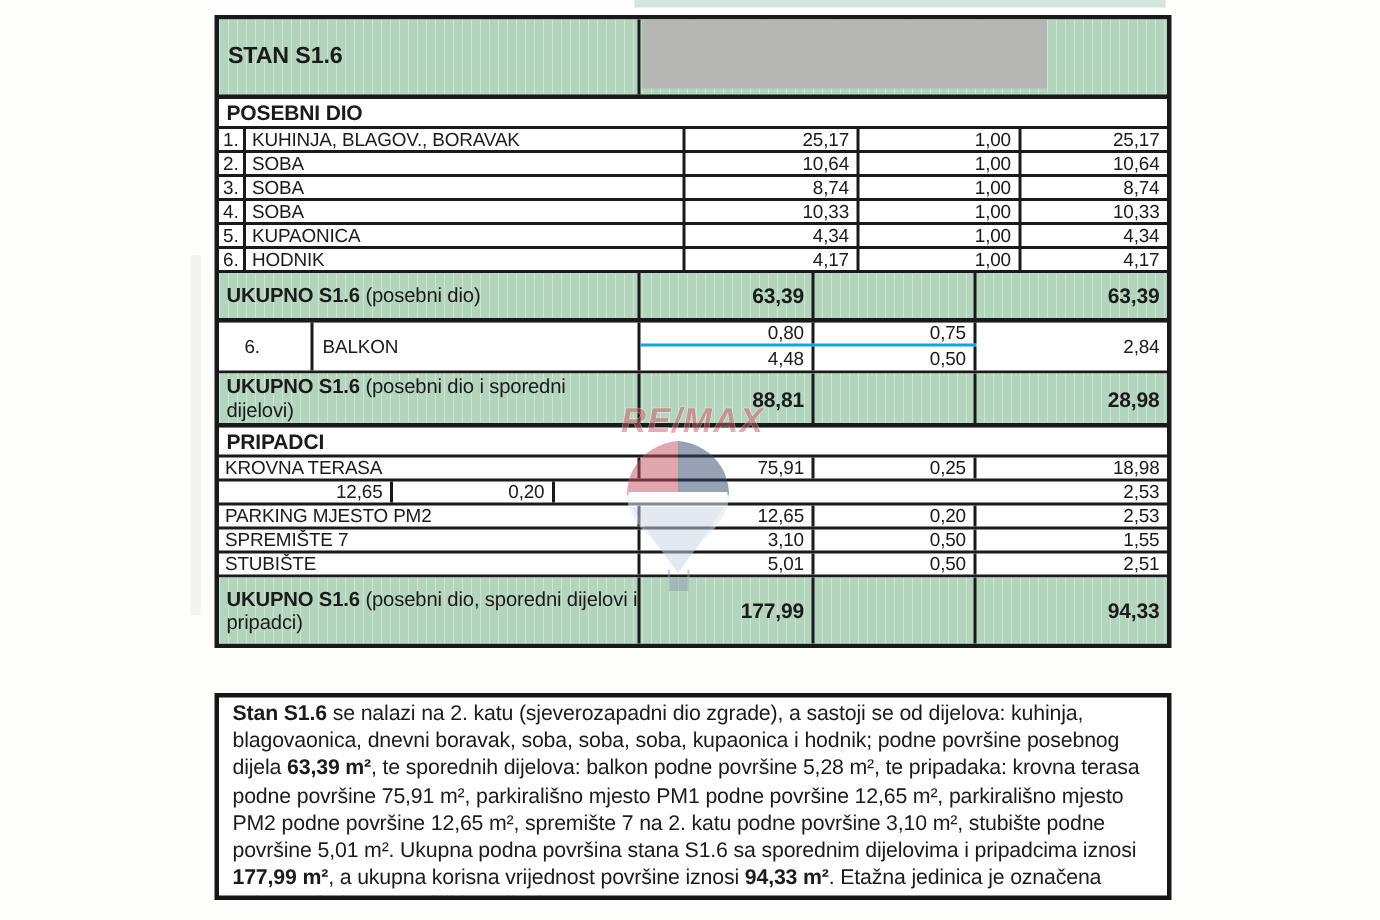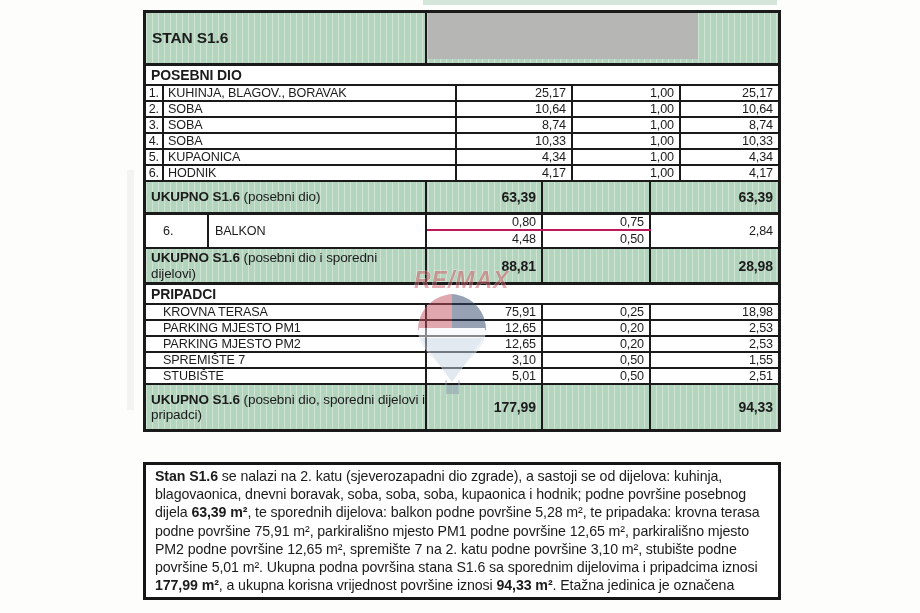--- a/index.html
+++ b/index.html
@@ -27,21 +27,21 @@
   }
   .row { display: flex; border-bottom: 2px solid #1a1a1a; position: relative; align-items: stretch; }
   .cell { display: flex; align-items: center; overflow: hidden; white-space: nowrap; }
   .br { border-right: 2px solid #1a1a1a; }
   .green {
     background-color: #b3d4bd;
     background-image: repeating-linear-gradient(90deg, rgba(255,255,255,0.35) 0px, rgba(255,255,255,0.35) 1px, rgba(255,255,255,0) 1px, rgba(255,255,255,0) 6px);
   }
   .c-num   { width: 18px; justify-content: flex-end; padding-right: 3px; }
   .c-label { width: 293px; padding-left: 4px; }
-  .c-labelw{ width: 281px; padding-left: 17px; }
+  .c-labelw{ width: 281px; padding-left: 4px; }
   .c-area  { width: 116px; justify-content: flex-end; padding-right: 5px; }
   .c-coef  { width: 108px; justify-content: flex-end; padding-right: 5px; }
   .c-val   { flex: 1; justify-content: flex-end; padding-right: 5px; }
   .title-row { height: 53px; border-bottom-width: 3px; font-weight: bold; font-size: 15.5px; }
   .title-cell { width: 281px; padding-left: 6px; }
   .title-rest { flex: 1; position: relative; }
   .gray-box { position: absolute; left: 1px; top: 0; width: 270px; height: 46px; background: #b6b6b4; }
   .header-row { height: 20px; font-weight: bold; font-size: 14px; padding-left: 5px; align-items: center; display: flex; }
   .data-row { height: 16px; font-size: 12.6px; }
   .total-row { border-bottom-width: 3px; font-size: 13.5px; }
@@ -52,21 +52,21 @@
   .total-label { display: flex; align-items: center; padding-left: 5px; white-space: normal; }
   .total-label .inner { line-height: 15.5px; }
   .b { font-weight: bold; }
   .note { font-weight: normal; text-align: right; }
   
   .balkon-row { height: 34px; font-size: 12.6px; }
   .bk-num { width: 63px; padding-left: 17px; }
   .bk-label { width: 218px; padding-left: 6px; }
   .bk-mid { width: 224px; display: block; }
   .bk-sub { display: flex; height: 16px; }
-  .bk-sub1 { border-bottom: 2px solid #be185d; }
+  .bk-sub1 { border-bottom: 2px solid #0ea5e9; }
   .bk-sa { width: 116px; display:flex; align-items:center; justify-content: flex-end; padding-right: 5px; border-right: 2px solid #1a1a1a; }
   .bk-sc { flex: 1; display:flex; align-items:center; justify-content: flex-end; padding-right: 5px; border-right: 2px solid #1a1a1a; }
   .bk-val { flex: 1; justify-content: flex-end; padding-right: 5px; }
   
   .watermark { position: absolute; left: 394px; top: 258px; width: 118px; height: 142px; opacity: 0.5; pointer-events: none; z-index: 6; }
   
   .description {
     position: absolute; left: 143px; top: 462px; width: 638px; height: 138px;
     border: 3px solid #161616; background: #fff;
     padding: 2px 9px 0 9px;
@@ -162,21 +162,20 @@
       <div class="cell c-val">28,98</div>
     </div>
     <div class="row header-row">PRIPADCI</div>
     <div class="row data-row">
       <div class="cell c-labelw br">KROVNA TERASA</div>
       <div class="cell c-area br">75,91</div>
       <div class="cell c-coef br">0,25</div>
       <div class="cell c-val">18,98</div>
     </div>
     <div class="row data-row">
-      <div class="cell c-labelw br">PARKING MJESTO PM1</div>
       <div class="cell c-area br">12,65</div>
       <div class="cell c-coef br">0,20</div>
       <div class="cell c-val">2,53</div>
     </div>
     <div class="row data-row">
       <div class="cell c-labelw br">PARKING MJESTO PM2</div>
       <div class="cell c-area br">12,65</div>
       <div class="cell c-coef br">0,20</div>
       <div class="cell c-val">2,53</div>
     </div>

